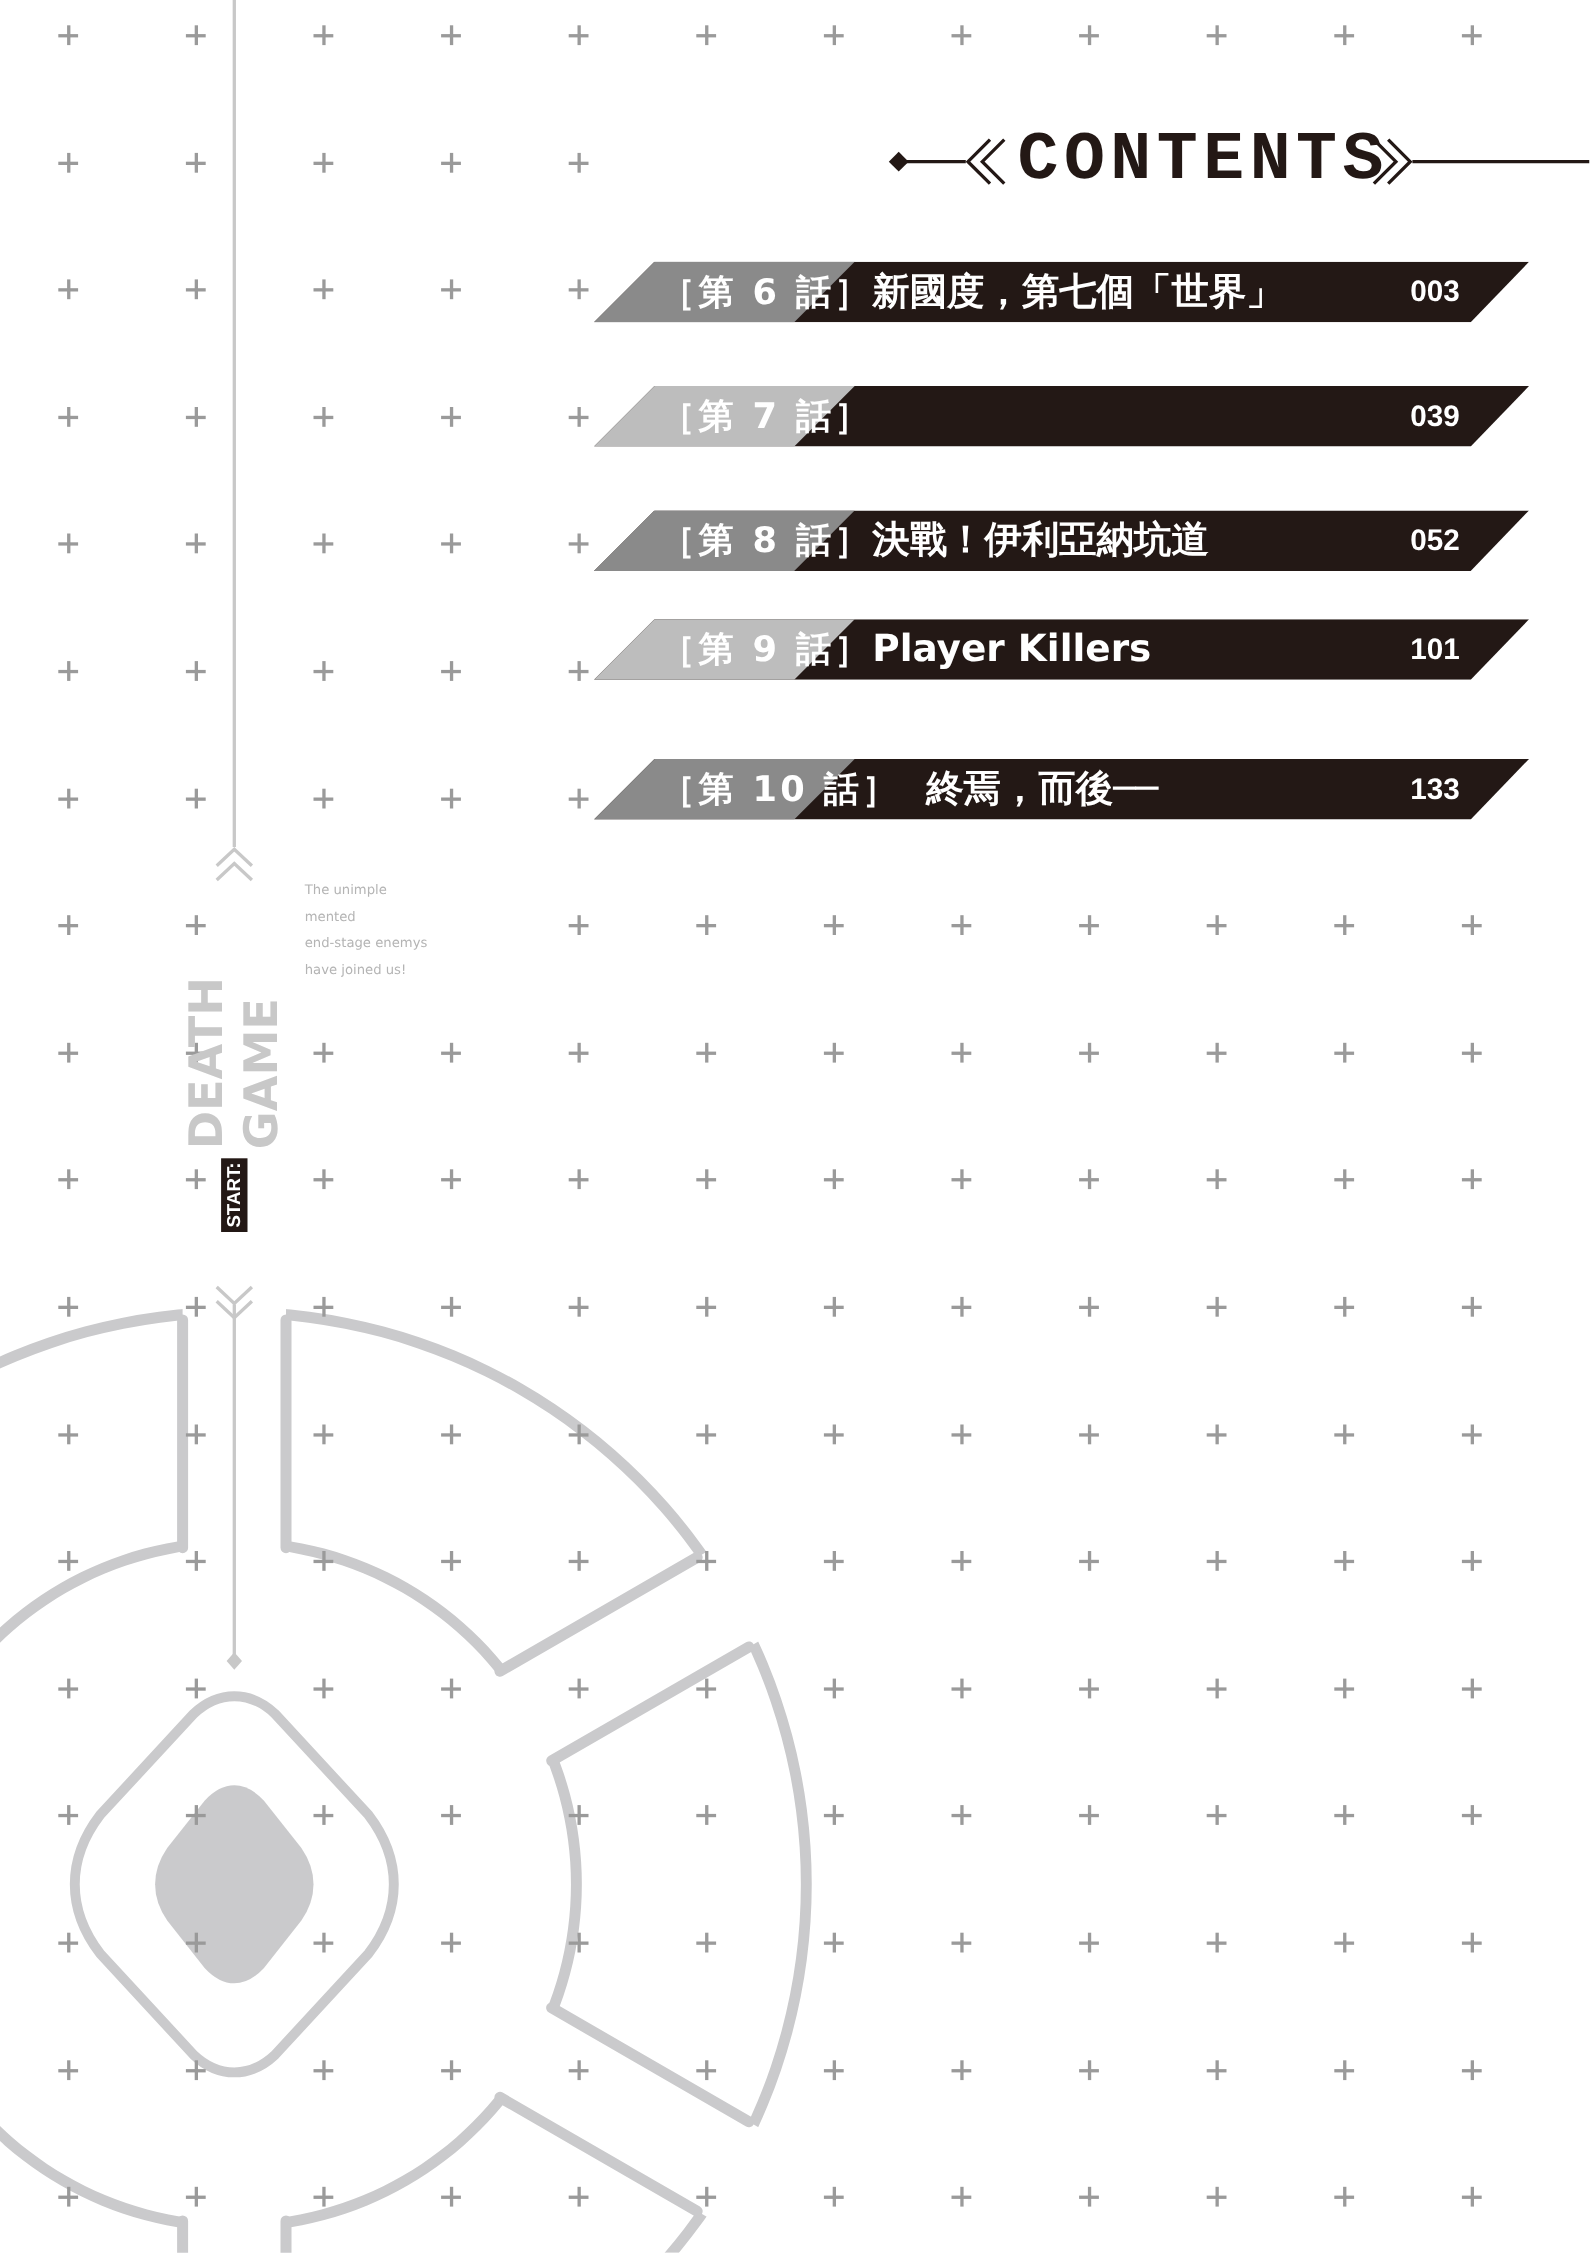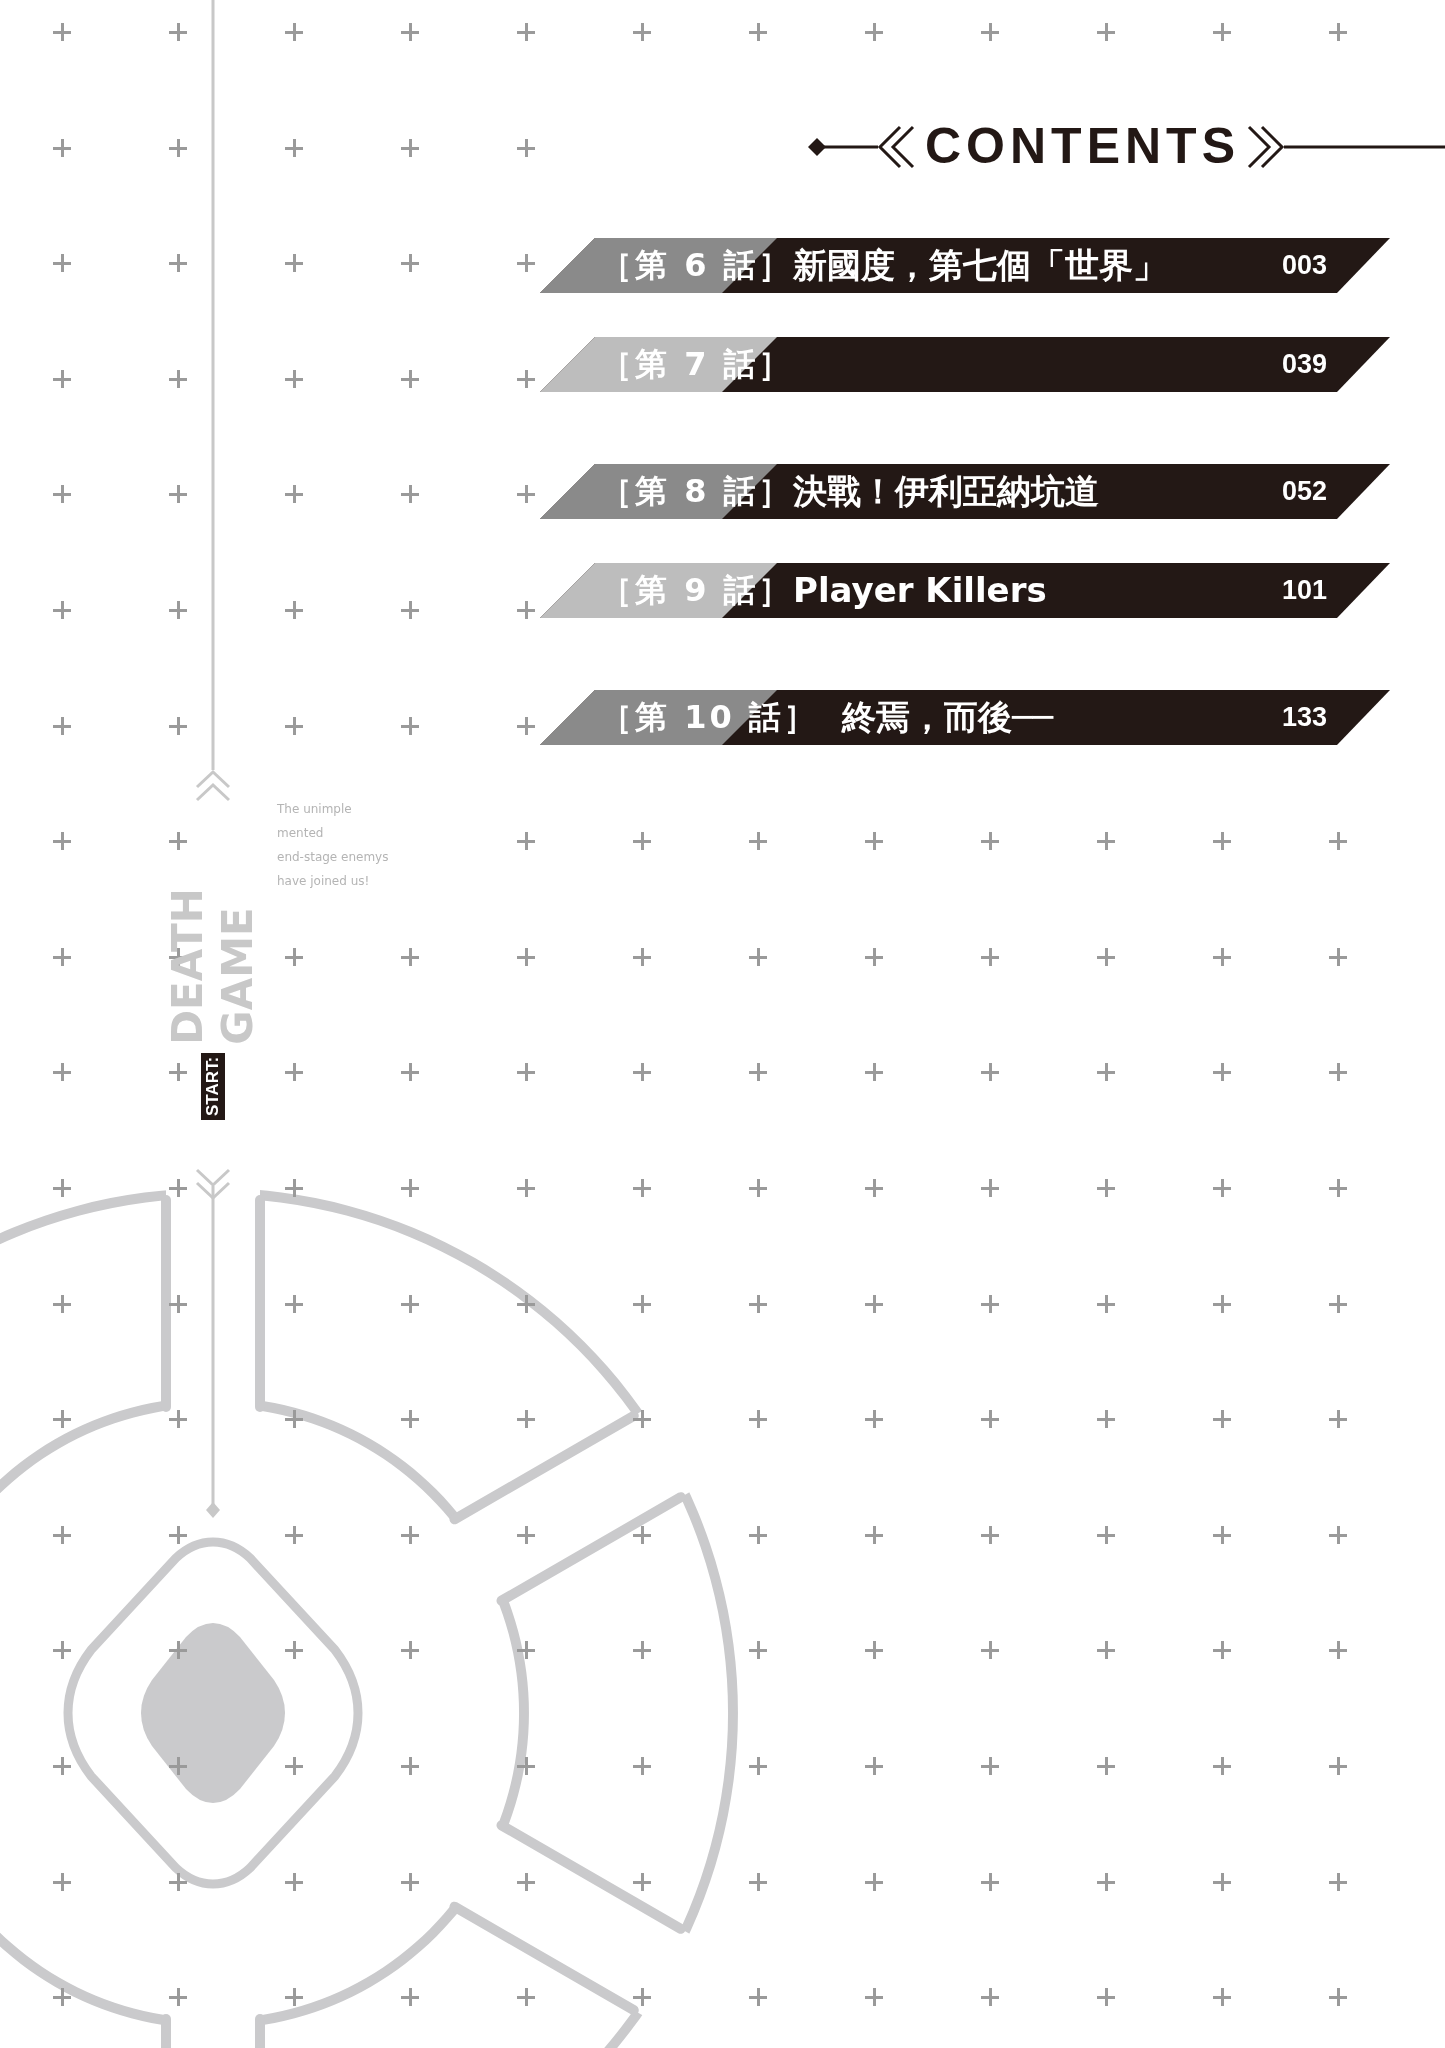--- a/index.html
+++ b/index.html
@@ -10,22 +10,22 @@
   }
   #bg-svg { position: absolute; left: 0; top: 0; width: 1445px; height: 2048px; }
   .grid-plus { position: absolute; width: 18px; height: 18px; margin-left: -9px; margin-top: -9px; }
   .grid-plus::before, .grid-plus::after { content: ""; position: absolute; background: #9a9a9a; }
   .grid-plus::before { left: 0; top: 8px; width: 18px; height: 3px; }
   .grid-plus::after { left: 7.5px; top: 0; width: 3px; height: 18px; }
 
   .contents-header { position: absolute; left: 805px; top: 110px; width: 640px; height: 72px; }
   .contents-title {
     position: absolute; left: 120px; top: 6px;
-    font-family: Liberation Sans, sans-serif; font-weight: bold;
-    font-size: 50px; letter-spacing: 5px; color: #231815; line-height: 60px;
+    font-family: Liberation Mono, monospace; font-weight: bold;
+    font-size: 62px; letter-spacing: 5px; color: #231815; line-height: 60px;
   }
 
   .toc-row { position: absolute; left: 540px; width: 850px; height: 55px; }
   .toc-row svg { position: absolute; left: 0; top: 0; }
   .toc-chapter {
     position: absolute; left: 60px; top: 0; height: 55px; line-height: 55px;
     font-family: "DejaVu Sans", sans-serif; font-weight: bold; font-size: 32px;
     color: #ffffff; letter-spacing: 3px; white-space: nowrap;
   }
   .toc-title {
@@ -317,21 +317,21 @@
   <div class="toc-row" style="top:238px">
     <svg width="850" height="55">
       <polygon points="0,55 55,0 850,0 797,55" fill="#231815"></polygon>
       <polygon points="0,55 55,0 237,0 182,55" fill="#8a8a8a"></polygon>
     </svg>
     <span class="toc-chapter">［第 6 話］</span>
     <span class="toc-title" style="left:253px">新國度，第七個「世界」</span>
     <span class="toc-page">003</span>
   </div>
 
-  <div class="toc-row" style="top:337px">
+  <div class="toc-row" style="top:351px">
     <svg width="850" height="55">
       <polygon points="0,55 55,0 850,0 797,55" fill="#231815"></polygon>
       <polygon points="0,55 55,0 237,0 182,55" fill="#bdbdbd"></polygon>
     </svg>
     <span class="toc-chapter">［第 7 話］</span>
     <span class="toc-page">039</span>
   </div>
 
   <div class="toc-row" style="top:464px">
     <svg width="850" height="55">

